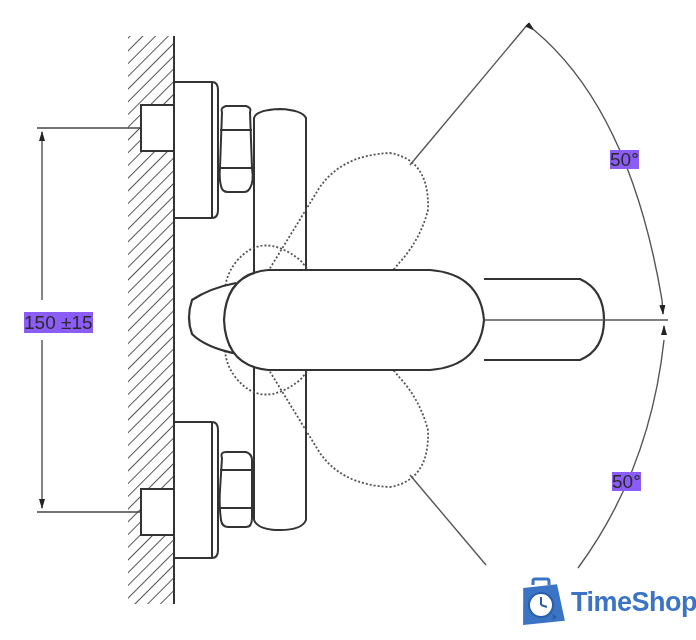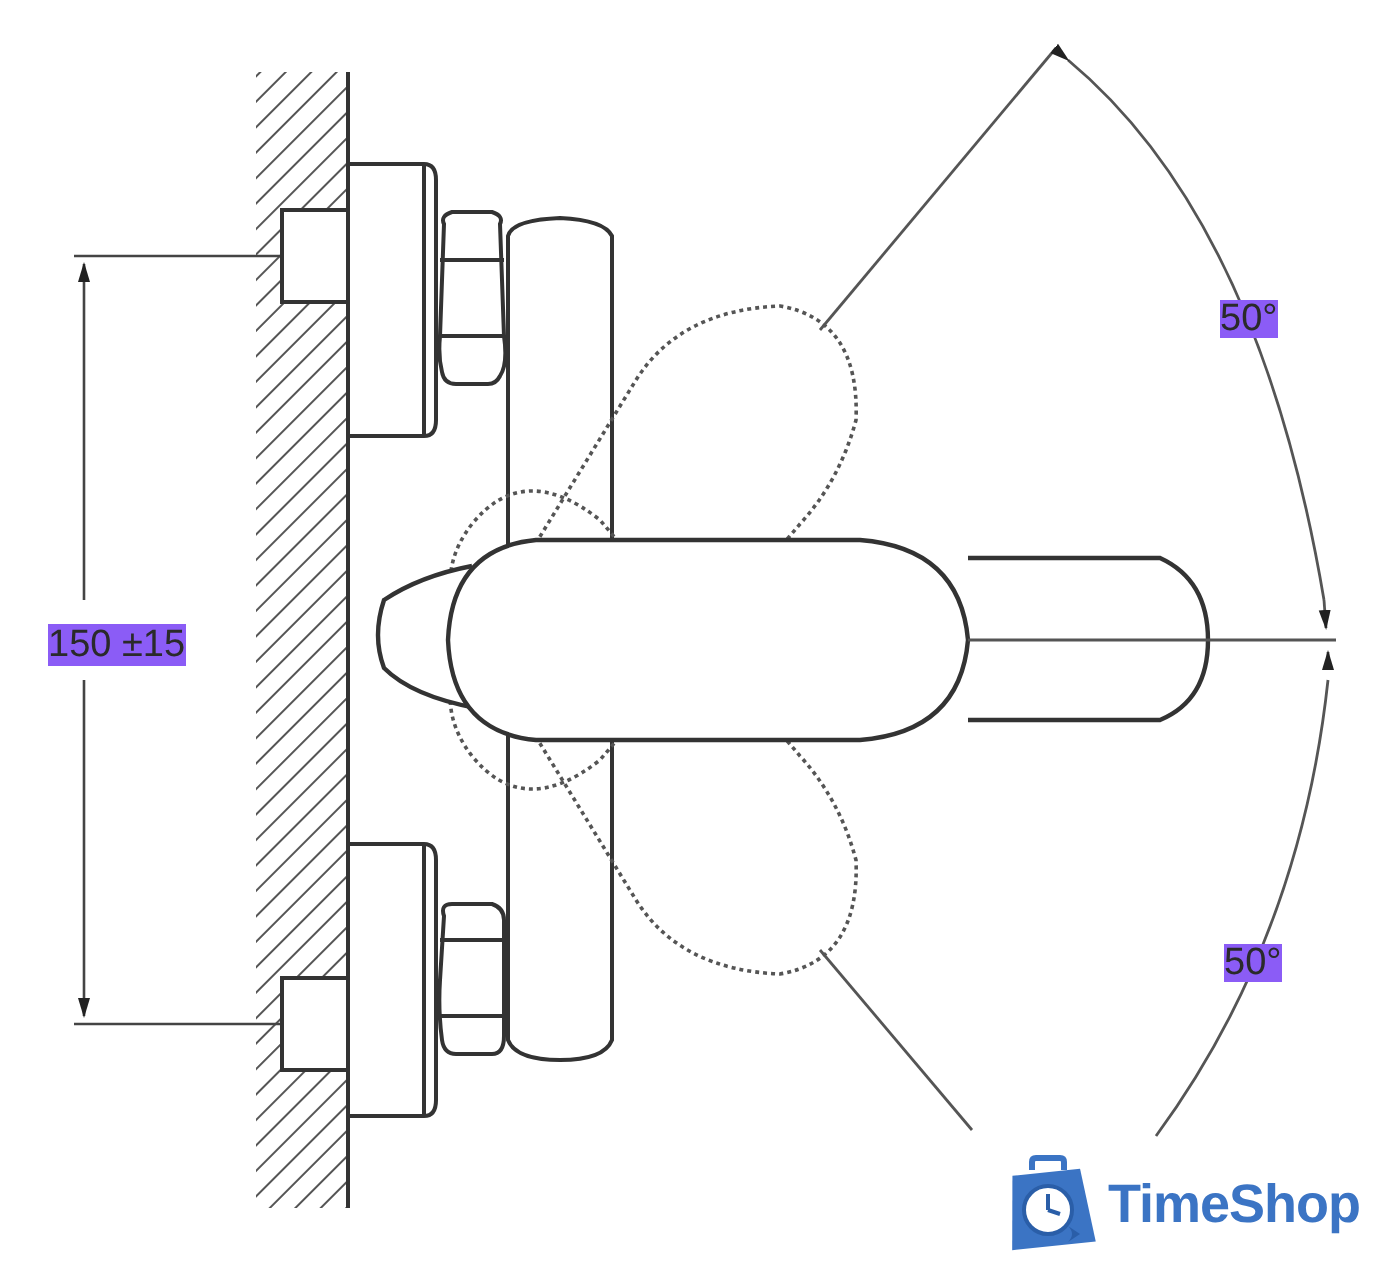--- a/index.html
+++ b/index.html
@@ -2,21 +2,21 @@
 <html><head>
   <meta charset="utf-8">
   <style>
     html, body { margin: 0; padding: 0; background: #ffffff; }
     #stage { position: relative; width: 696px; height: 640px; overflow: hidden; background: #ffffff; }
     svg.drawing { position: absolute; left: 0; top: 0; }
     .lbl { position: absolute; font-family: "Liberation Sans", sans-serif; color: #2a2a2a; white-space: nowrap; background: #8b5cf6; line-height: 1; }
     .lbl-dim { left: 24px; top: 312px; font-size: 19px; padding: 1px 0; text-align: right; }
     .lbl-top { left: 610px; top: 150px; font-size: 19px; }
     .lbl-bot { left: 612px; top: 472px; font-size: 19px; }
-    .logo { position: absolute; left: 500px; top: 574px; height: 56px; display: flex; align-items: center; text-align: center; }
+    .logo { position: absolute; left: 517px; top: 574px; height: 56px; display: flex; align-items: center; text-align: center; }
     .logo-text { font-family: "Liberation Sans", sans-serif; font-size: 27px; font-weight: bold; color: #3b74c4; letter-spacing: -0.5px; margin-left: 4px; }
   </style>
 </head>
 <body>
 
 <div id="stage">
   <svg class="drawing" width="696" height="640" viewBox="0 0 696 640">
     <defs>
       <pattern id="hatch" patternUnits="userSpaceOnUse" width="9" height="9" patternTransform="rotate(45)">
         <line x1="0" y1="0" x2="0" y2="9" stroke="#555" stroke-width="2"></line>

